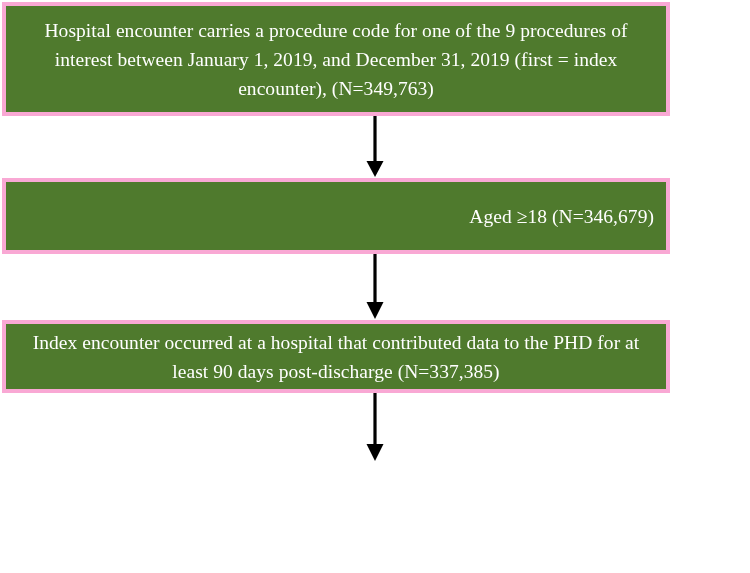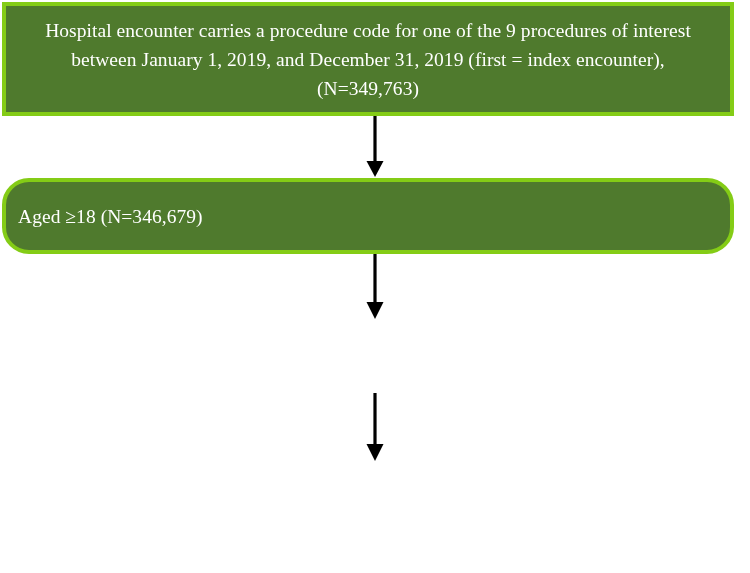--- a/index.html
+++ b/index.html
@@ -17,42 +17,42 @@
   #flowchart {
     position: relative;
     width: 750px;
     height: 573px;
     background: #ffffff;
   }
 
   .flow-box {
     position: absolute;
     left: 2px;
-    width: 732px;
+    width: 668px;
     box-sizing: border-box;
     background: #4F7A2D;
-    border: 4px solid #84cc16;
+    border: 4px solid #f9a8d4;
     display: flex;
     align-items: center;
-    justify-content: flex-start;
+    justify-content: flex-end;
     text-align: center;
   }
 
   .flow-box-text {
     color: #ffffff;
     font-size: 19.5px;
     line-height: 29px;
     padding: 0 12px;
     letter-spacing: 0.05px;
     white-space: pre-line;
   }
 
   
   #box-1 { top: 2px;   height: 114px; }
-  #box-2 { top: 178px; height: 76px; border-radius: 27px;  }
+  #box-2 { top: 178px; height: 76px;  }
   #box-3 { top: 320px; height: 73px;  }
   #box-4 { top: 462px; height: 104px; }
 
   .flow-arrow {
     position: absolute;
     left: 0;
     width: 750px;
     pointer-events: none;
   }
   #arrow-1 { top: 116px; height: 62px; }
@@ -85,20 +85,23 @@
     <div class="flow-box-text">Aged ≥18 (N=346,679)</div>
   </div>
 
   <div class="flow-arrow" id="arrow-2">
     <svg viewBox="0 0 750 66" preserveAspectRatio="none" aria-hidden="true">
       <line x1="375" y1="0" x2="375" y2="51" stroke="#000000" stroke-width="3.2"></line>
       <polygon points="375,65 366.5,48 383.5,48" fill="#000000"></polygon>
     </svg>
   </div>
 
+  <div class="flow-box" id="box-3">
+    <div class="flow-box-text">Index encounter occurred at a hospital that contributed data to the PHD for at least 90 days post-discharge (N=337,385)</div>
+  </div>
 
   <div class="flow-arrow" id="arrow-3">
     <svg viewBox="0 0 750 69" preserveAspectRatio="none" aria-hidden="true">
       <line x1="375" y1="0" x2="375" y2="54" stroke="#000000" stroke-width="3.2"></line>
       <polygon points="375,68 366.5,51 383.5,51" fill="#000000"></polygon>
     </svg>
   </div>
 
 
 </div>

